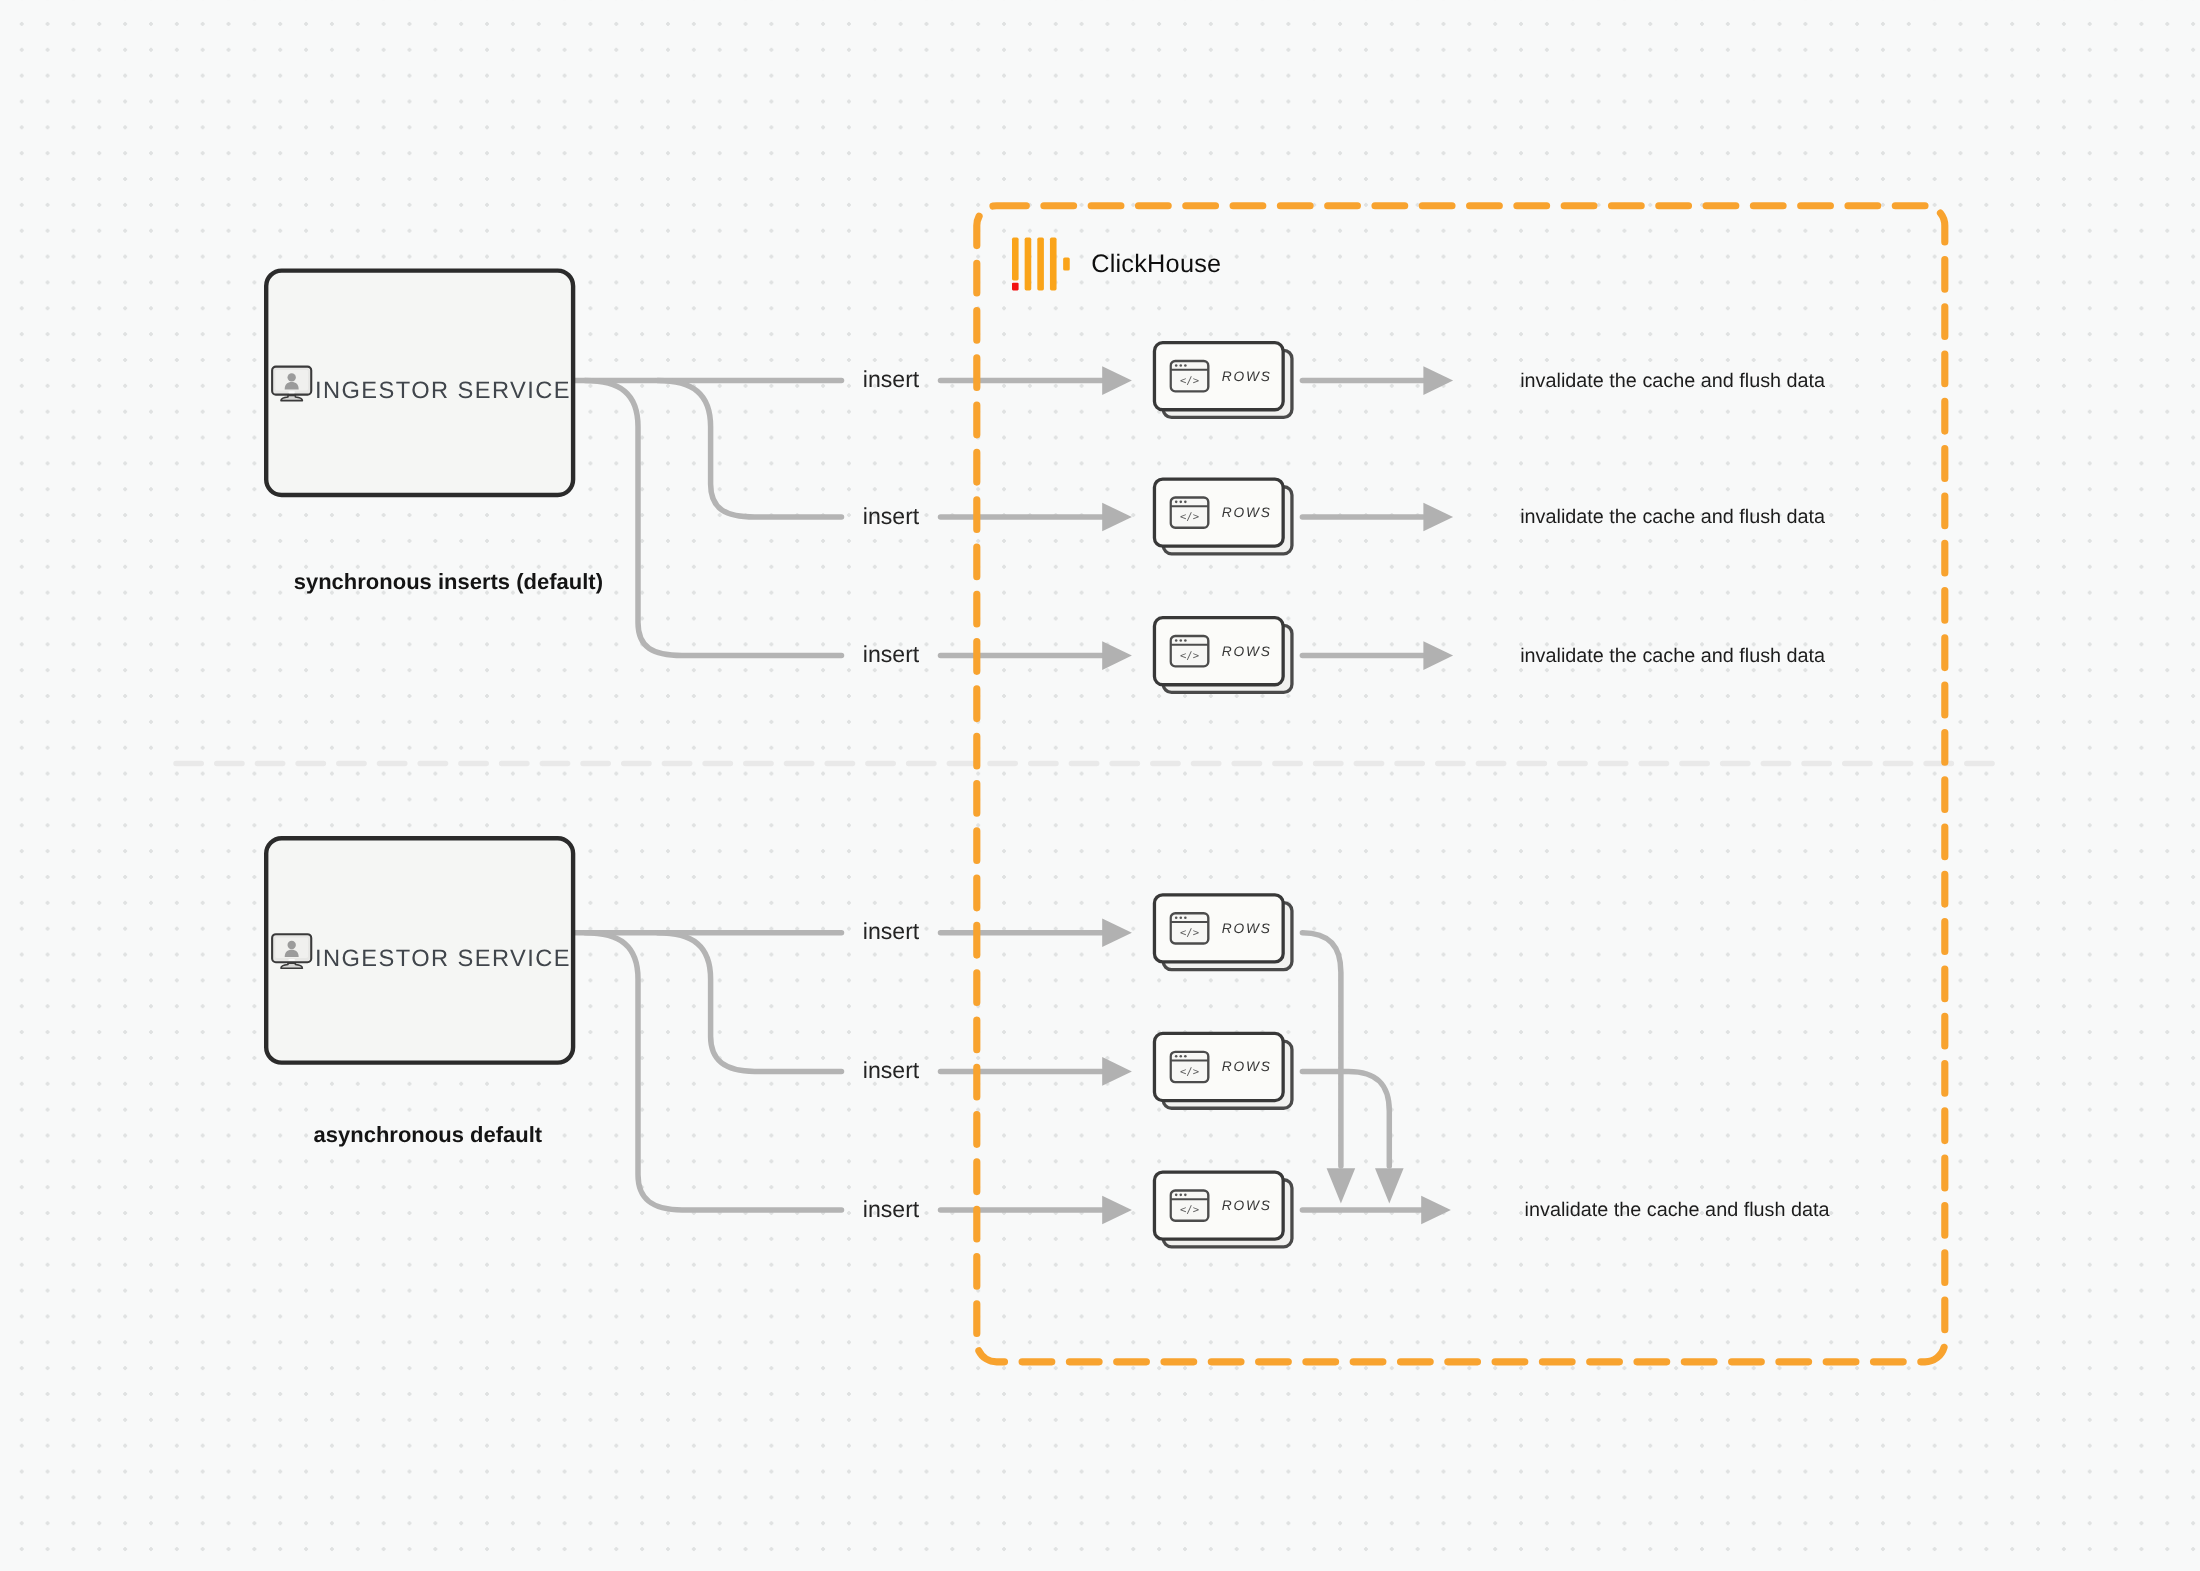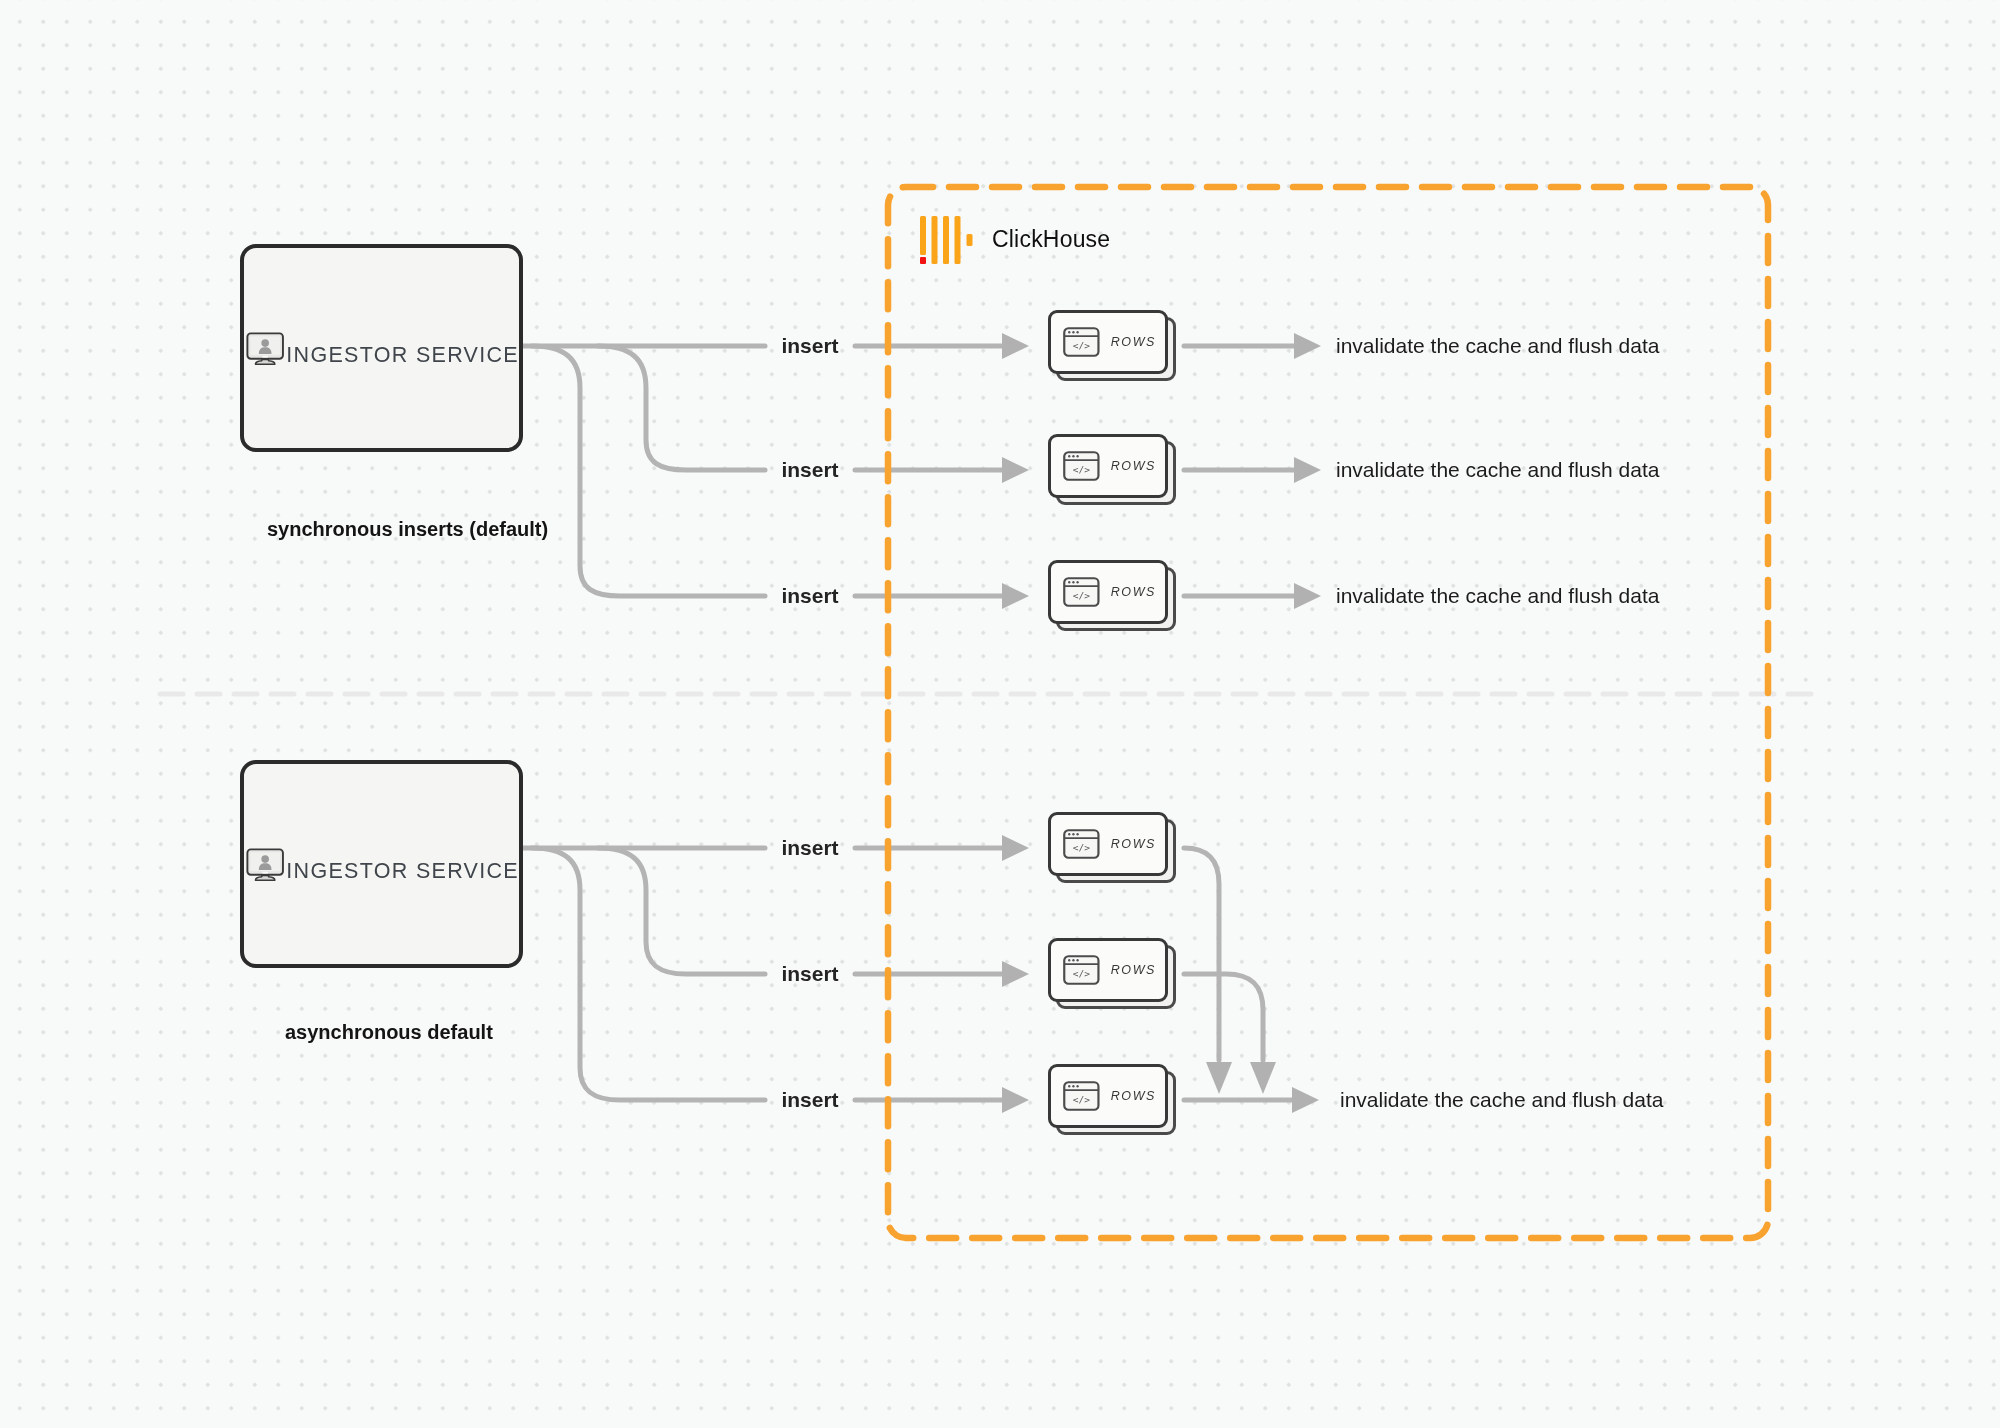--- a/index.html
+++ b/index.html
@@ -55,25 +55,25 @@
     display:flex;align-items:center;gap:11px;padding:0 9px 0 12px;
   }
   .card-label{
     font-style:italic;font-size:12.5px;color:#373737;letter-spacing:1.6px;
     font-weight:400;white-space:nowrap;
   }
 
   
   .insert-label{
     position:absolute;transform:translate(-50%,-50%);
-    font-size:21px;color:#242424;white-space:nowrap;z-index:2;font-weight:bold;
+    font-size:21px;color:#242424;white-space:nowrap;z-index:2;
   }
   .result-label{
     position:absolute;transform:translateY(-50%);
-    font-size:21px;color:#1c1c1c;white-space:nowrap;z-index:2;
+    font-size:18px;color:#1c1c1c;white-space:nowrap;z-index:2;margin-left:46px;
   }
 </style>
 </head>
 <body>
 
 <div class="stage">
 
   <svg class="connectors" width="2000" height="1428" viewBox="0 0 2000 1428">
 
     <path d="M160,694 H1818" fill="none" stroke="#e9e9e9" stroke-width="5" stroke-dasharray="23 14" stroke-linecap="round"></path>

